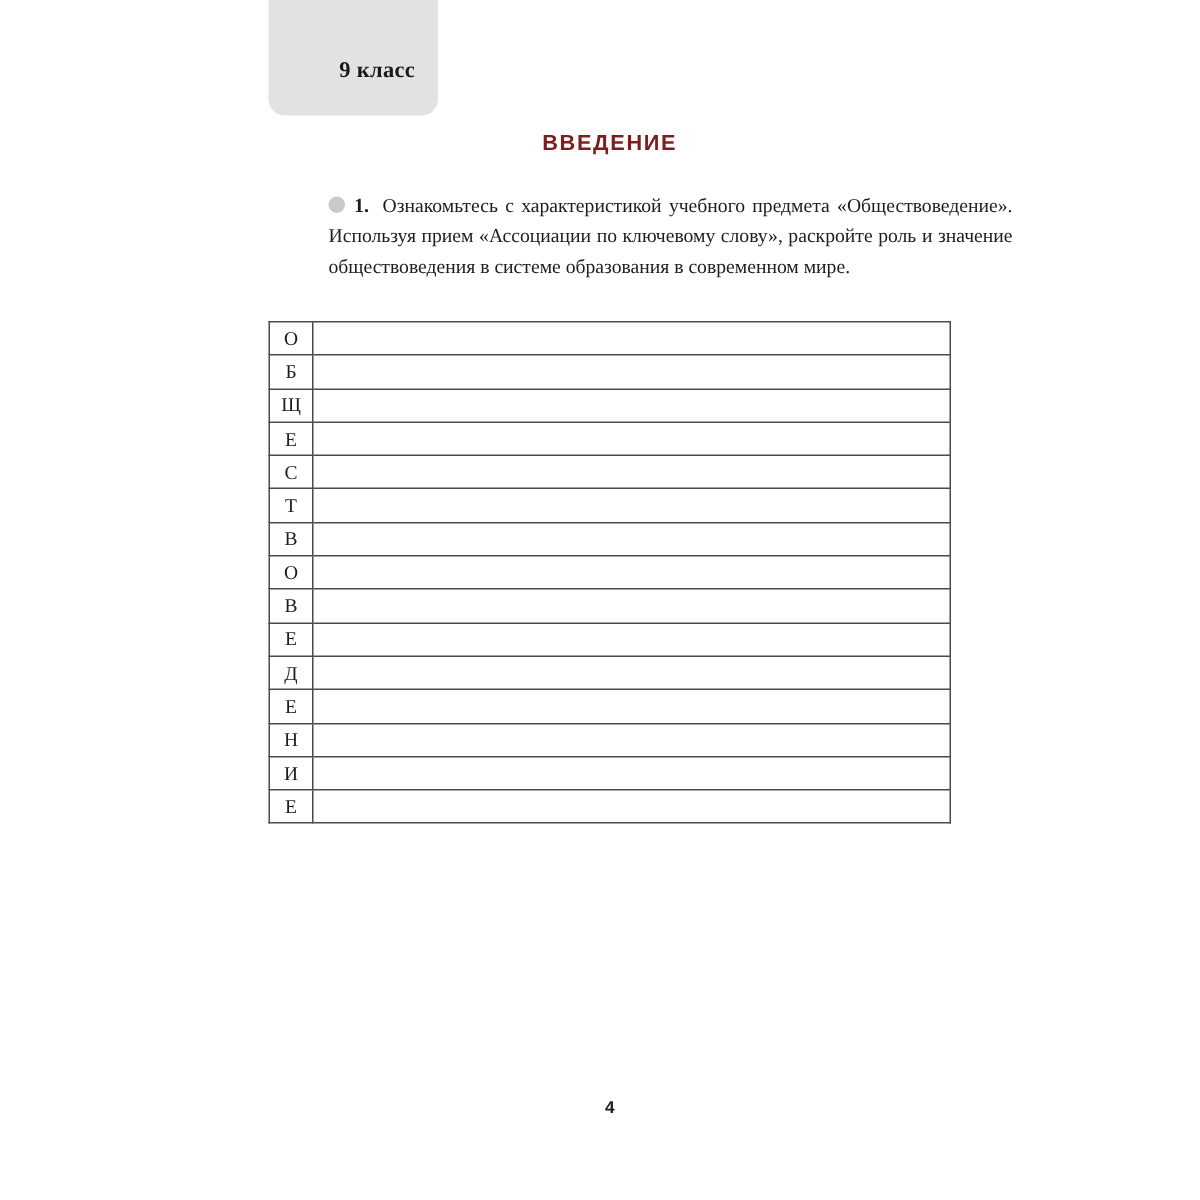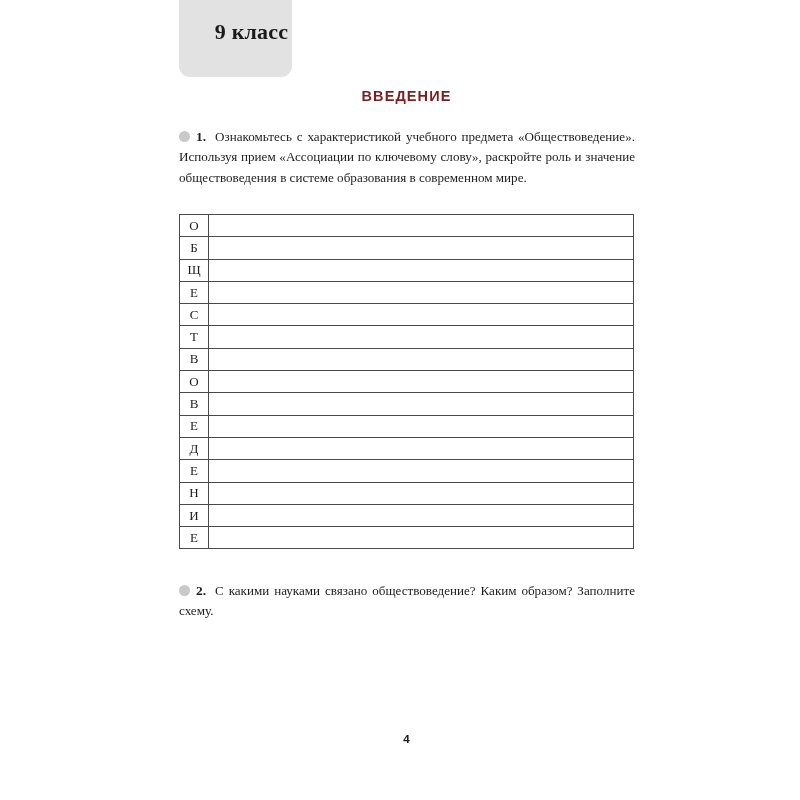--- a/index.html
+++ b/index.html
@@ -32,25 +32,25 @@
     width: 113px;
     height: 111px;
     background: #e2e2e2;
     border-radius: 11px;
     box-sizing: border-box;
   }
   .grade-badge-label {
     position: absolute;
     left: 0;
     right: 0;
-    bottom: 32px;
-    text-align: center;
-    font-family: "Liberation Serif", "DejaVu Serif", serif;
-    font-weight: bold;
-    font-size: 22px;
+    bottom: 21px;
+    text-align: center;
+    font-family: "Liberation Serif", "DejaVu Serif", serif;
+    font-weight: bold;
+    font-size: 15px;
     letter-spacing: 0.2px;
     color: #1a1a1a;
     margin-left: 32px;
   }
 
   
   .section-heading {
     position: absolute;
     left: 179px;
     top: 88px;
@@ -66,21 +66,21 @@
   
   .task {
     position: absolute;
     left: 179px;
     width: 456px;
     font-size: 13.1px;
     line-height: 20.4px;
     text-align: justify;
     color: #1d1d1d;
   }
-  #task-1 { top: 127px; }
+  #task-1 { top: 127px; margin-left: 40px; }
   #task-2 { top: 581px; }
 
   .task-bullet {
     display: inline-block;
     width: 11px;
     height: 11px;
     border-radius: 50%;
     background: #c9c9c9;
     vertical-align: -1px;
     margin-right: 6px;
@@ -219,20 +219,17 @@
         <td class="acrostic-letter">И</td>
         <td class="acrostic-blank"></td>
       </tr>
       <tr>
         <td class="acrostic-letter">Е</td>
         <td class="acrostic-blank"></td>
       </tr>
     </tbody>
   </table>
 
-  <div class="task" id="task-2">
-    <span class="task-bullet"></span><span class="task-number">2.</span><span>С какими науками связано обществоведение? Каким образом? Заполните схему.</span>
-  </div>
 
 
   <div class="page-number">4</div>
 
 </div>
 
 </body></html>

